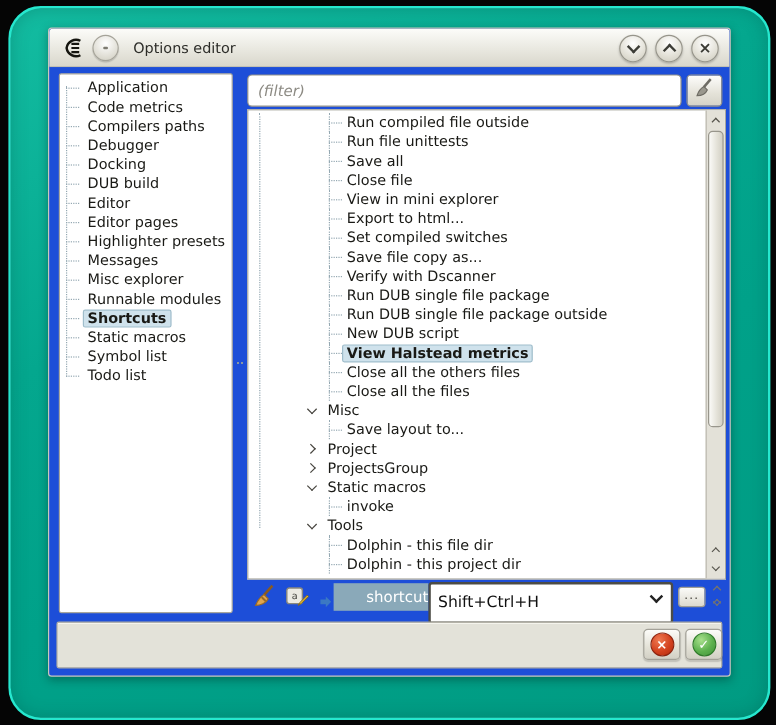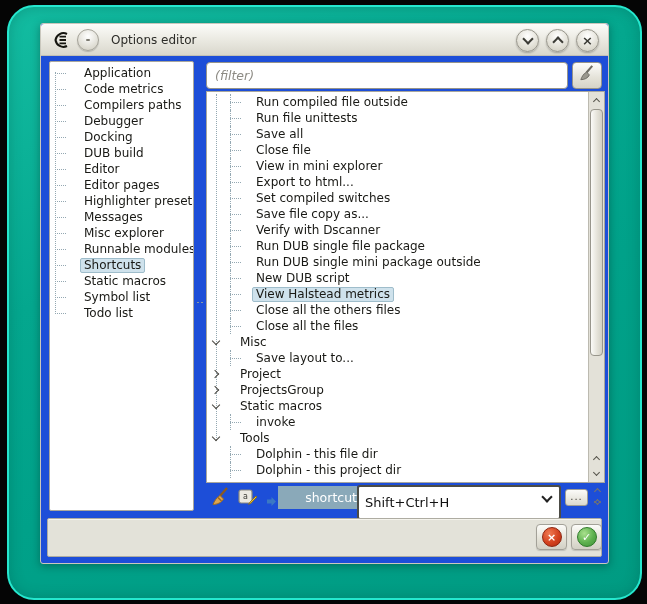--- a/index.html
+++ b/index.html
@@ -45,22 +45,22 @@
   .chev.sm{width:4px;height:4px;border-width:0 1.5px 1.5px 0;border-color:#55534b;}
 
   
   .sidebar{position:absolute;left:8px;top:37px;width:145px;height:450px;
     background:#fff;border:1px solid #a9a79d;border-radius:2px;
     padding-top:3px;box-sizing:border-box;overflow:hidden;}
   .sb-vline{position:absolute;left:5px;top:10px;height:242px;border-left:1px dotted #94a8b2;}
   .sb-row{height:16px;position:relative;display:flex;align-items:center;
     font-size:12px;color:#191915;padding-left:19px;white-space:nowrap;cursor:default;}
   .sb-conn{position:absolute;left:5px;top:8px;width:11px;border-top:1px dotted #94a8b2;}
-  .lab{padding:0 3px;border:1px solid transparent;border-radius:2px;line-height:13px;margin-left:11px;}
-  .lab.sel{background:#cfe2ec;border-color:#9fbdcb;}
+  .lab{padding:0 3px;border:1px solid transparent;border-radius:2px;line-height:13px;}
+  .lab.sel{background:#cfe2ec;border-color:#9fbdcb;font-weight:bold;}
 
   
   .splitter{position:absolute;left:153px;top:37px;width:12px;height:450px;cursor:col-resize;}
   .split-dots{position:absolute;left:2px;top:240px;width:8px;height:3px;
     background:radial-gradient(circle 1px at 2px 1.5px,#8a98a0 99%,transparent),
                radial-gradient(circle 1px at 6px 1.5px,#8a98a0 99%,transparent);}
 
   
   .filter{position:absolute;left:165px;top:38px;width:362px;height:27px;box-sizing:border-box;
     background:#fff;border:1px solid #96948a;border-radius:4px;padding:0 8px;
@@ -68,21 +68,21 @@
     font-family:"DejaVu Sans","Liberation Sans",sans-serif;}
   .filter::placeholder{color:#8d8b84;font-style:italic;}
   .clearbtn{position:absolute;left:531px;top:38px;width:30px;height:27px;box-sizing:border-box;
     border:1px solid #96948a;border-radius:4px;
     background:linear-gradient(#fdfdfb,#e4e2d8 60%,#d5d3c8);
     display:flex;align-items:center;justify-content:center;cursor:pointer;}
 
   
   .tree{position:absolute;left:165px;top:67px;width:399px;height:392px;box-sizing:border-box;
     background:#fff;border:1px solid #a9a79d;}
-  .tree-content{position:absolute;left:0;top:2px;right:16px;bottom:0;overflow:hidden;}
+  .tree-content{position:absolute;left:0;top:2px;right:16px;bottom:0;overflow:hidden;padding-left:44px;}
   .tree-vline{position:absolute;left:9px;top:2px;height:346px;border-left:1px dotted #94a8b2;}
   .tr-row{height:16px;position:relative;display:flex;align-items:center;
     font-size:12px;color:#191915;white-space:nowrap;cursor:default;}
   .tr-row.lvl1{padding-left:18px;}
   .tr-row.lvl2{padding-left:34px;}
   .tr-row.lvl2::before{content:"";position:absolute;left:23px;top:0;height:16px;
     border-left:1px dotted #94a8b2;}
   .tr-row.lvl2::after{content:"";position:absolute;left:23px;top:8px;width:11px;
     border-top:1px dotted #94a8b2;}
   .tarrow{position:absolute;width:5px;height:5px;border:solid #46443e;}
@@ -274,21 +274,21 @@
           <div class="tr-row lvl2">
             <span class="lab">Save file copy as...</span>
           </div>
           <div class="tr-row lvl2">
             <span class="lab">Verify with Dscanner</span>
           </div>
           <div class="tr-row lvl2">
             <span class="lab">Run DUB single file package</span>
           </div>
           <div class="tr-row lvl2">
-            <span class="lab">Run DUB single mini package outside</span>
+            <span class="lab">Run DUB single file package outside</span>
           </div>
           <div class="tr-row lvl2">
             <span class="lab">New DUB script</span>
           </div>
           <div class="tr-row lvl2">
             <span class="lab sel">View Halstead metrics</span>
           </div>
           <div class="tr-row lvl2">
             <span class="lab">Close all the others files</span>
           </div>

